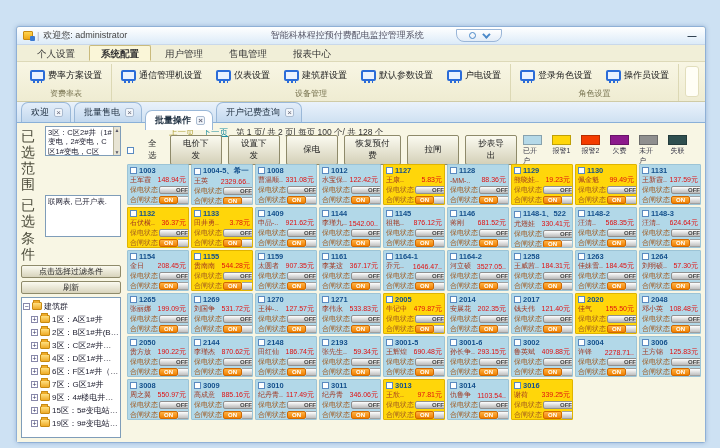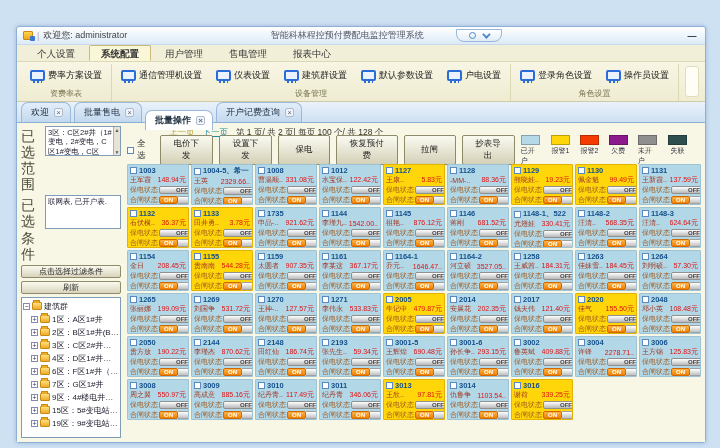--- a/index.html
+++ b/index.html
@@ -53,41 +53,41 @@
   
   .content { flex:1; display:flex; overflow:hidden; background:#f8f6e4; }
 
   
   .leftpanel { width:106px; flex:none; padding:3px 2px 4px 4px; display:flex; flex-direction:column; gap:3px; }
   .f-row { display:flex; gap:2px; }
   .f-label { width:22px; flex:none; font-size:14px; color:#4a4a3a; line-height:1.15; padding-top:2px; }
   .f-box { flex:1; background:#fff; border:1px solid #7f9db9; font-size:7.5px; color:#223; padding:1px 8px 1px 2px;
            overflow:hidden; position:relative; line-height:1.25; }
   .f-box.range { height:30px; }
-  .f-box.cond { height:34px; }
+  .f-box.cond { height:42px; }
   .mini-scroll { position:absolute; right:0; top:0; bottom:0; width:7px; background:#e8e4d4; border-left:1px solid #b8b49a;
                  display:flex; flex-direction:column; justify-content:space-between; align-items:center; font-size:5px; color:#556; }
   .p-btn { height:13px; font-size:8px; color:#222; background:linear-gradient(#fbfaf0,#d8d4bc); border:1px solid #8e8a6a;
            border-radius:2px; line-height:11px; text-align:center; }
   .tree { flex:1; background:#fff; border:1px solid #7f9db9; padding:2px 1px; overflow:hidden; font-size:8px; color:#223; }
   .tree-row { display:flex; align-items:center; gap:2px; padding:1px 0; white-space:nowrap; overflow:hidden; }
   .tree-row.child { padding-left:8px; }
   .exp { width:7px; height:7px; flex:none; border:1px solid #88a; background:#fff; font-size:7px; line-height:5px; text-align:center; color:#336; }
   .folder { width:10px; height:8px; flex:none; background:linear-gradient(#ffe080,#eeab28); border:1px solid #c88a10; border-radius:1px; position:relative; }
   .folder::before { content:""; position:absolute; top:-3px; left:0; width:5px; height:2px; background:#eeab28; border:1px solid #c88a10; border-bottom:none; border-radius:1px 1px 0 0; }
   .tree-label { overflow:hidden; text-overflow:ellipsis; }
 
   
   .main { flex:1; display:flex; flex-direction:column; padding:2px 4px 0 4px; overflow:hidden; }
   .pagerow { height:15px; display:flex; align-items:center; gap:8px; padding-left:42px; font-size:8.5px; }
   .pg-prev { color:#b3a33c; }
   .pg-next { color:#1f8fa0; text-decoration:underline; }
   .pg-info { color:#333; }
   .toolrow { height:20px; display:flex; align-items:center; gap:6px; font-size:8.5px; }
-  .selall { display:flex; align-items:center; gap:3px; color:#333; }
+  .selall { display:flex; align-items:center; gap:14px; color:#333; }
   .cb { width:7px; height:7px; background:#fff; border:1px solid #5a8ac0; flex:none; }
   .t-btn { min-width:52px; padding:2px 9px; font-size:8.5px; color:#222; background:linear-gradient(#fbfaf0,#d4d0b8);
            border:1px solid #8e8a6a; border-radius:2px; text-align:center; }
   .legend { margin-left:auto; display:flex; gap:10px; padding-right:14px; }
   .lg { display:flex; flex-direction:column; align-items:center; gap:1px; }
   .sw { width:19px; height:10px; border:1px solid rgba(0,0,0,.25); }
   .lg-t { font-size:7px; color:#334; }
 
   
   .cards { flex:1; margin-top:4px; display:grid; grid-template-columns:repeat(9,1fr); grid-auto-rows:41px; gap:2px;
@@ -550,21 +550,21 @@
               <span class="c-lab">合闸状态</span>
               <span class="pill on">
                 <span class="on-seg">ON</span>
                 <span class="on-stub"></span>
               </span>
             </div>
           </div>
           <div class="card">
             <div class="c-head">
               <span class="cb"></span>
-              <span class="c-id">1735</span>
+              <span class="c-id">1409</span>
             </div>
             <div class="c-line">
               <span class="c-name">申品-..</span>
               <span class="c-bal">921.62元</span>
             </div>
             <div class="c-line">
               <span class="c-lab">保电状态</span>
               <span class="pill off">OFF</span>
             </div>
             <div class="c-line">

